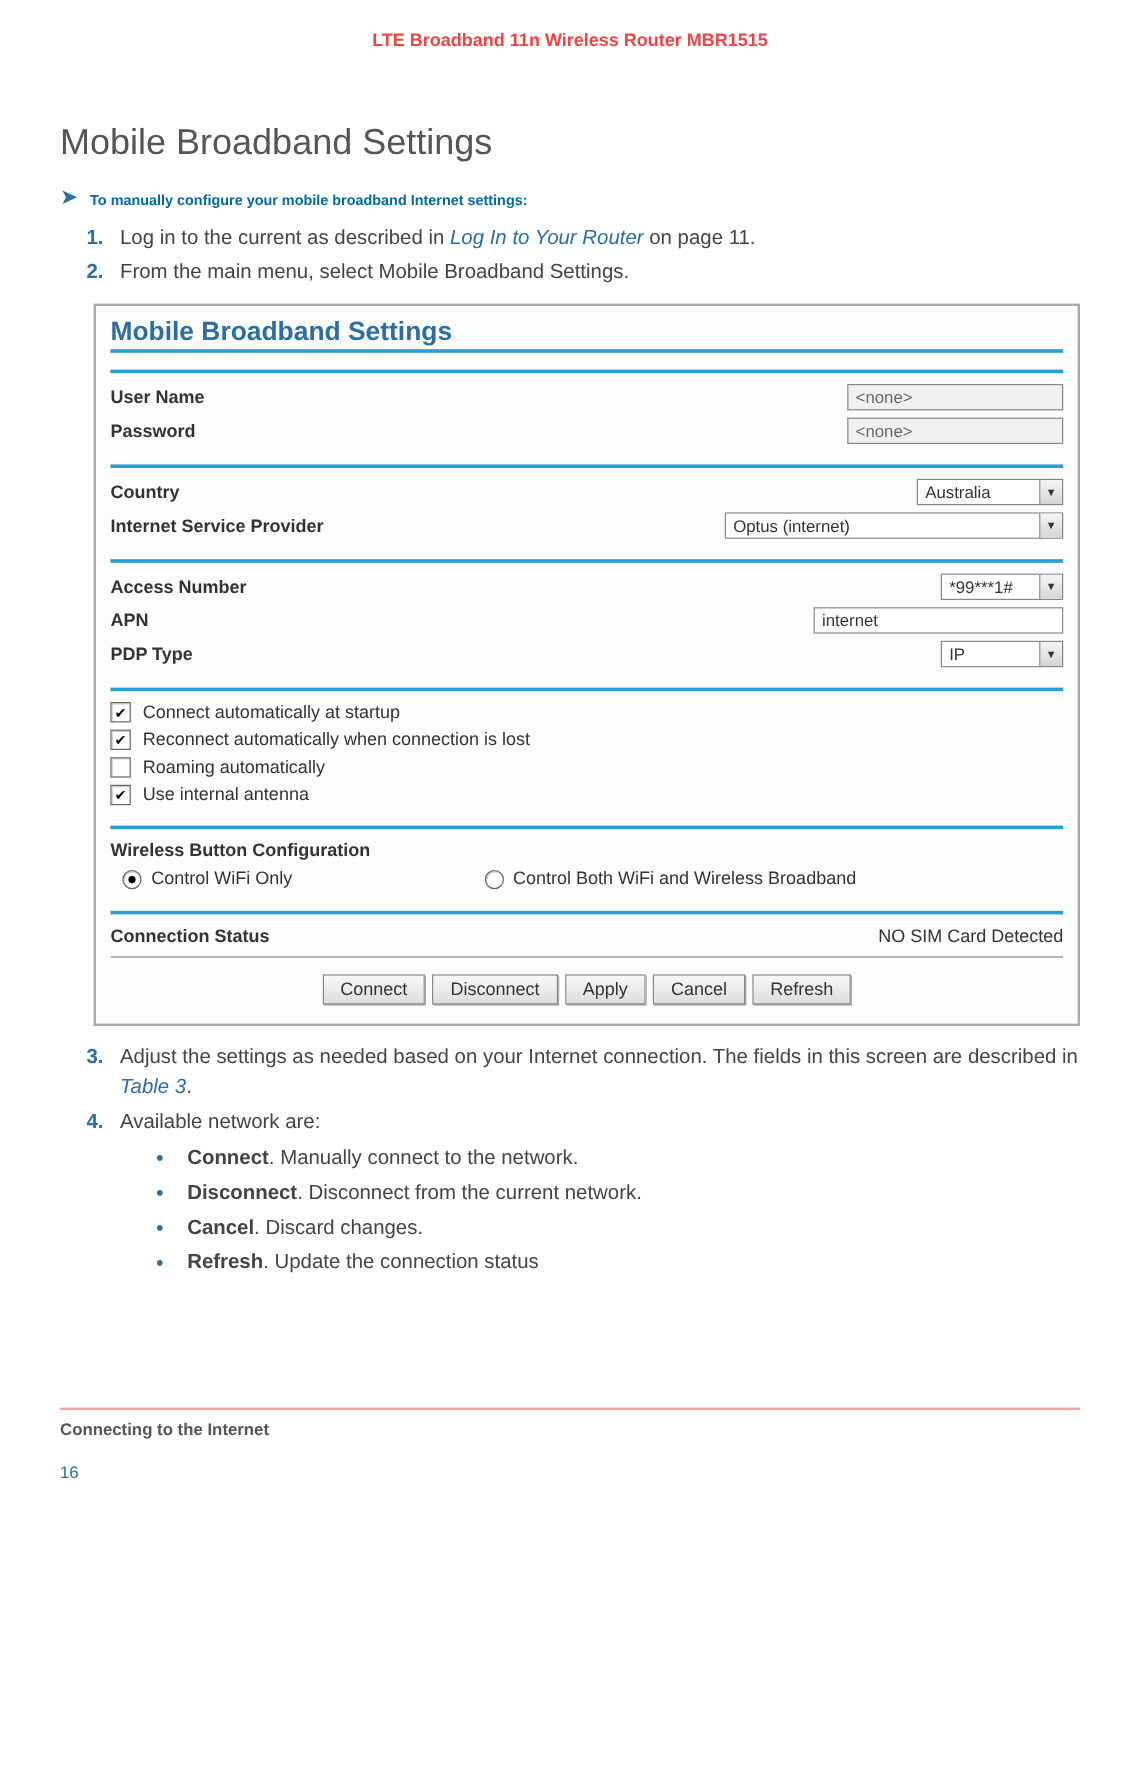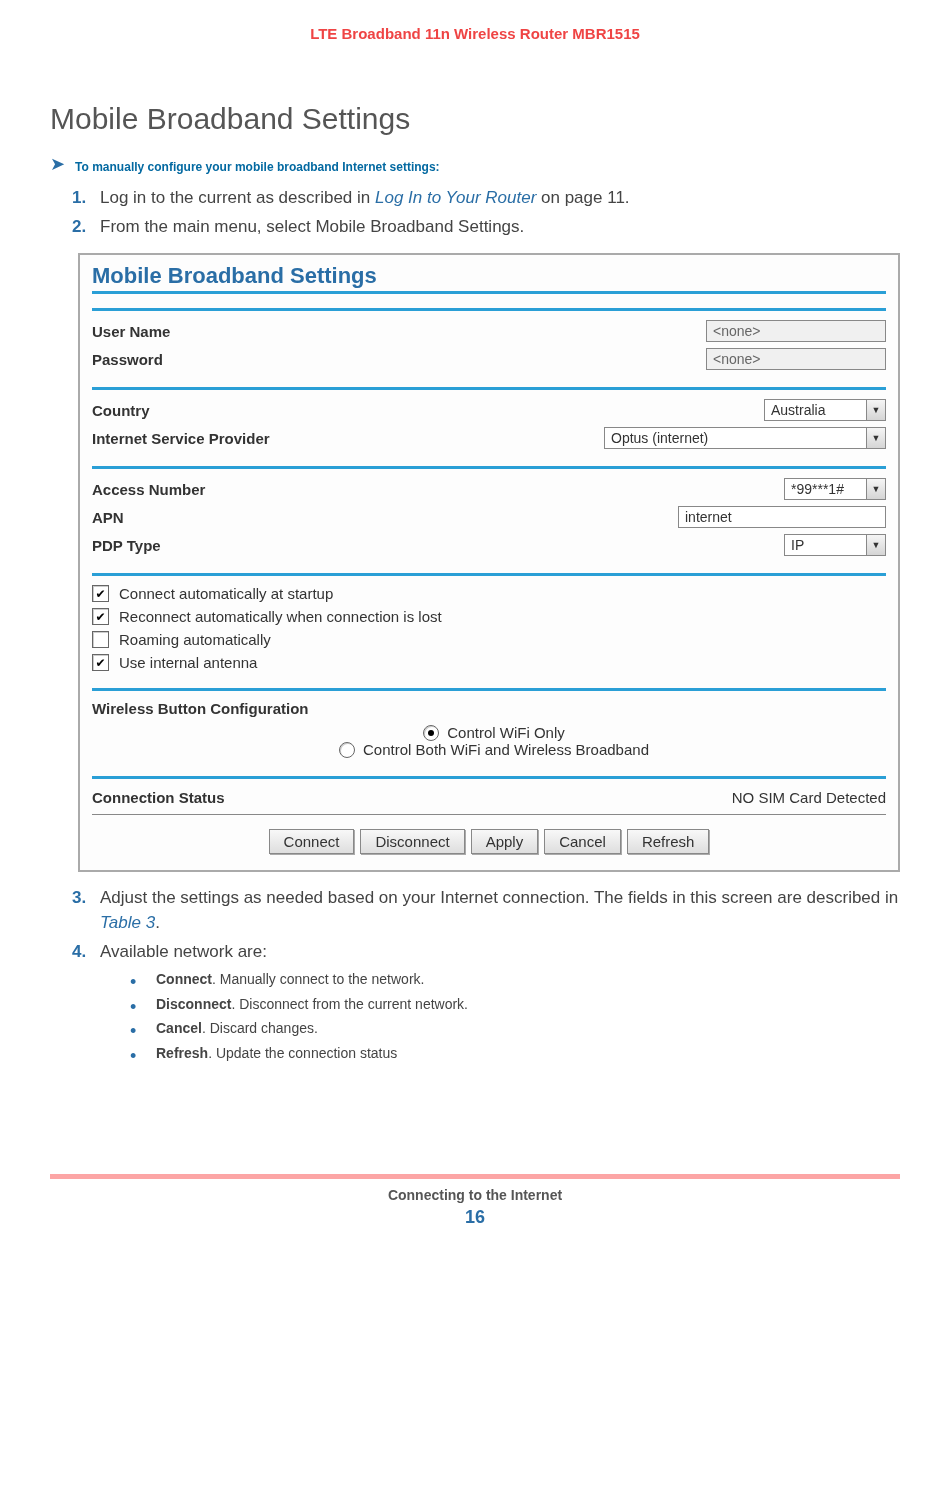--- a/index.html
+++ b/index.html
@@ -161,24 +161,24 @@
     align-items: center;
     justify-content: center;
     font-size: 12px;
     color: #000;
     box-shadow: inset 1px 1px 0 #ccc;
   }
   .radio-row {
     display: flex;
     align-items: center;
     justify-content: flex-start;
+    gap: 160px;
     padding: 4px 0 4px 10px;
     font-size: 15px;
     color: #333;
-    flex-direction: column;
   }
   .radio-item {
     display: flex;
     align-items: center;
     gap: 8px;
   }
   .fake-radio {
     width: 14px;
     height: 14px;
     border: 1px solid #666;
@@ -219,48 +219,48 @@
   }
   ul.bullets {
     list-style: none;
     padding: 0;
     margin: 6px 0 0 30px;
   }
   ul.bullets > li {
     position: relative;
     padding-left: 26px;
     margin: 5px 0;
-    font-size: 14px;
+    font-size: 17px;
     color: #444;
     line-height: 1.4;
   }
   ul.bullets > li::before {
     content: "•";
     position: absolute;
     left: 0;
     top: 0;
     color: #2a6ea6;
     font-size: 18px;
   }
   .footer {
     margin-top: 110px;
-    border-top: 5px solid #fca5a5;
-    text-align: center;
+    border-top: 2px solid #fca5a5;
+    text-align: left;
     padding-top: 8px;
   }
   .footer .chapter {
     font-size: 14px;
     font-weight: bold;
     color: #555;
   }
   .footer .pagenum {
-    font-size: 18px;
-    font-weight: bold;
-    color: #2a6ea6;
-    margin-top: 4px;
+    font-size: 14px;
+    font-weight: normal;
+    color: #2a6ea6;
+    margin-top: 20px;
   }
   .section-label {
     font-weight: bold;
     color: #333;
     font-size: 15px;
     padding: 3px 0;
   }
 </style>
 </head>
 <body>

